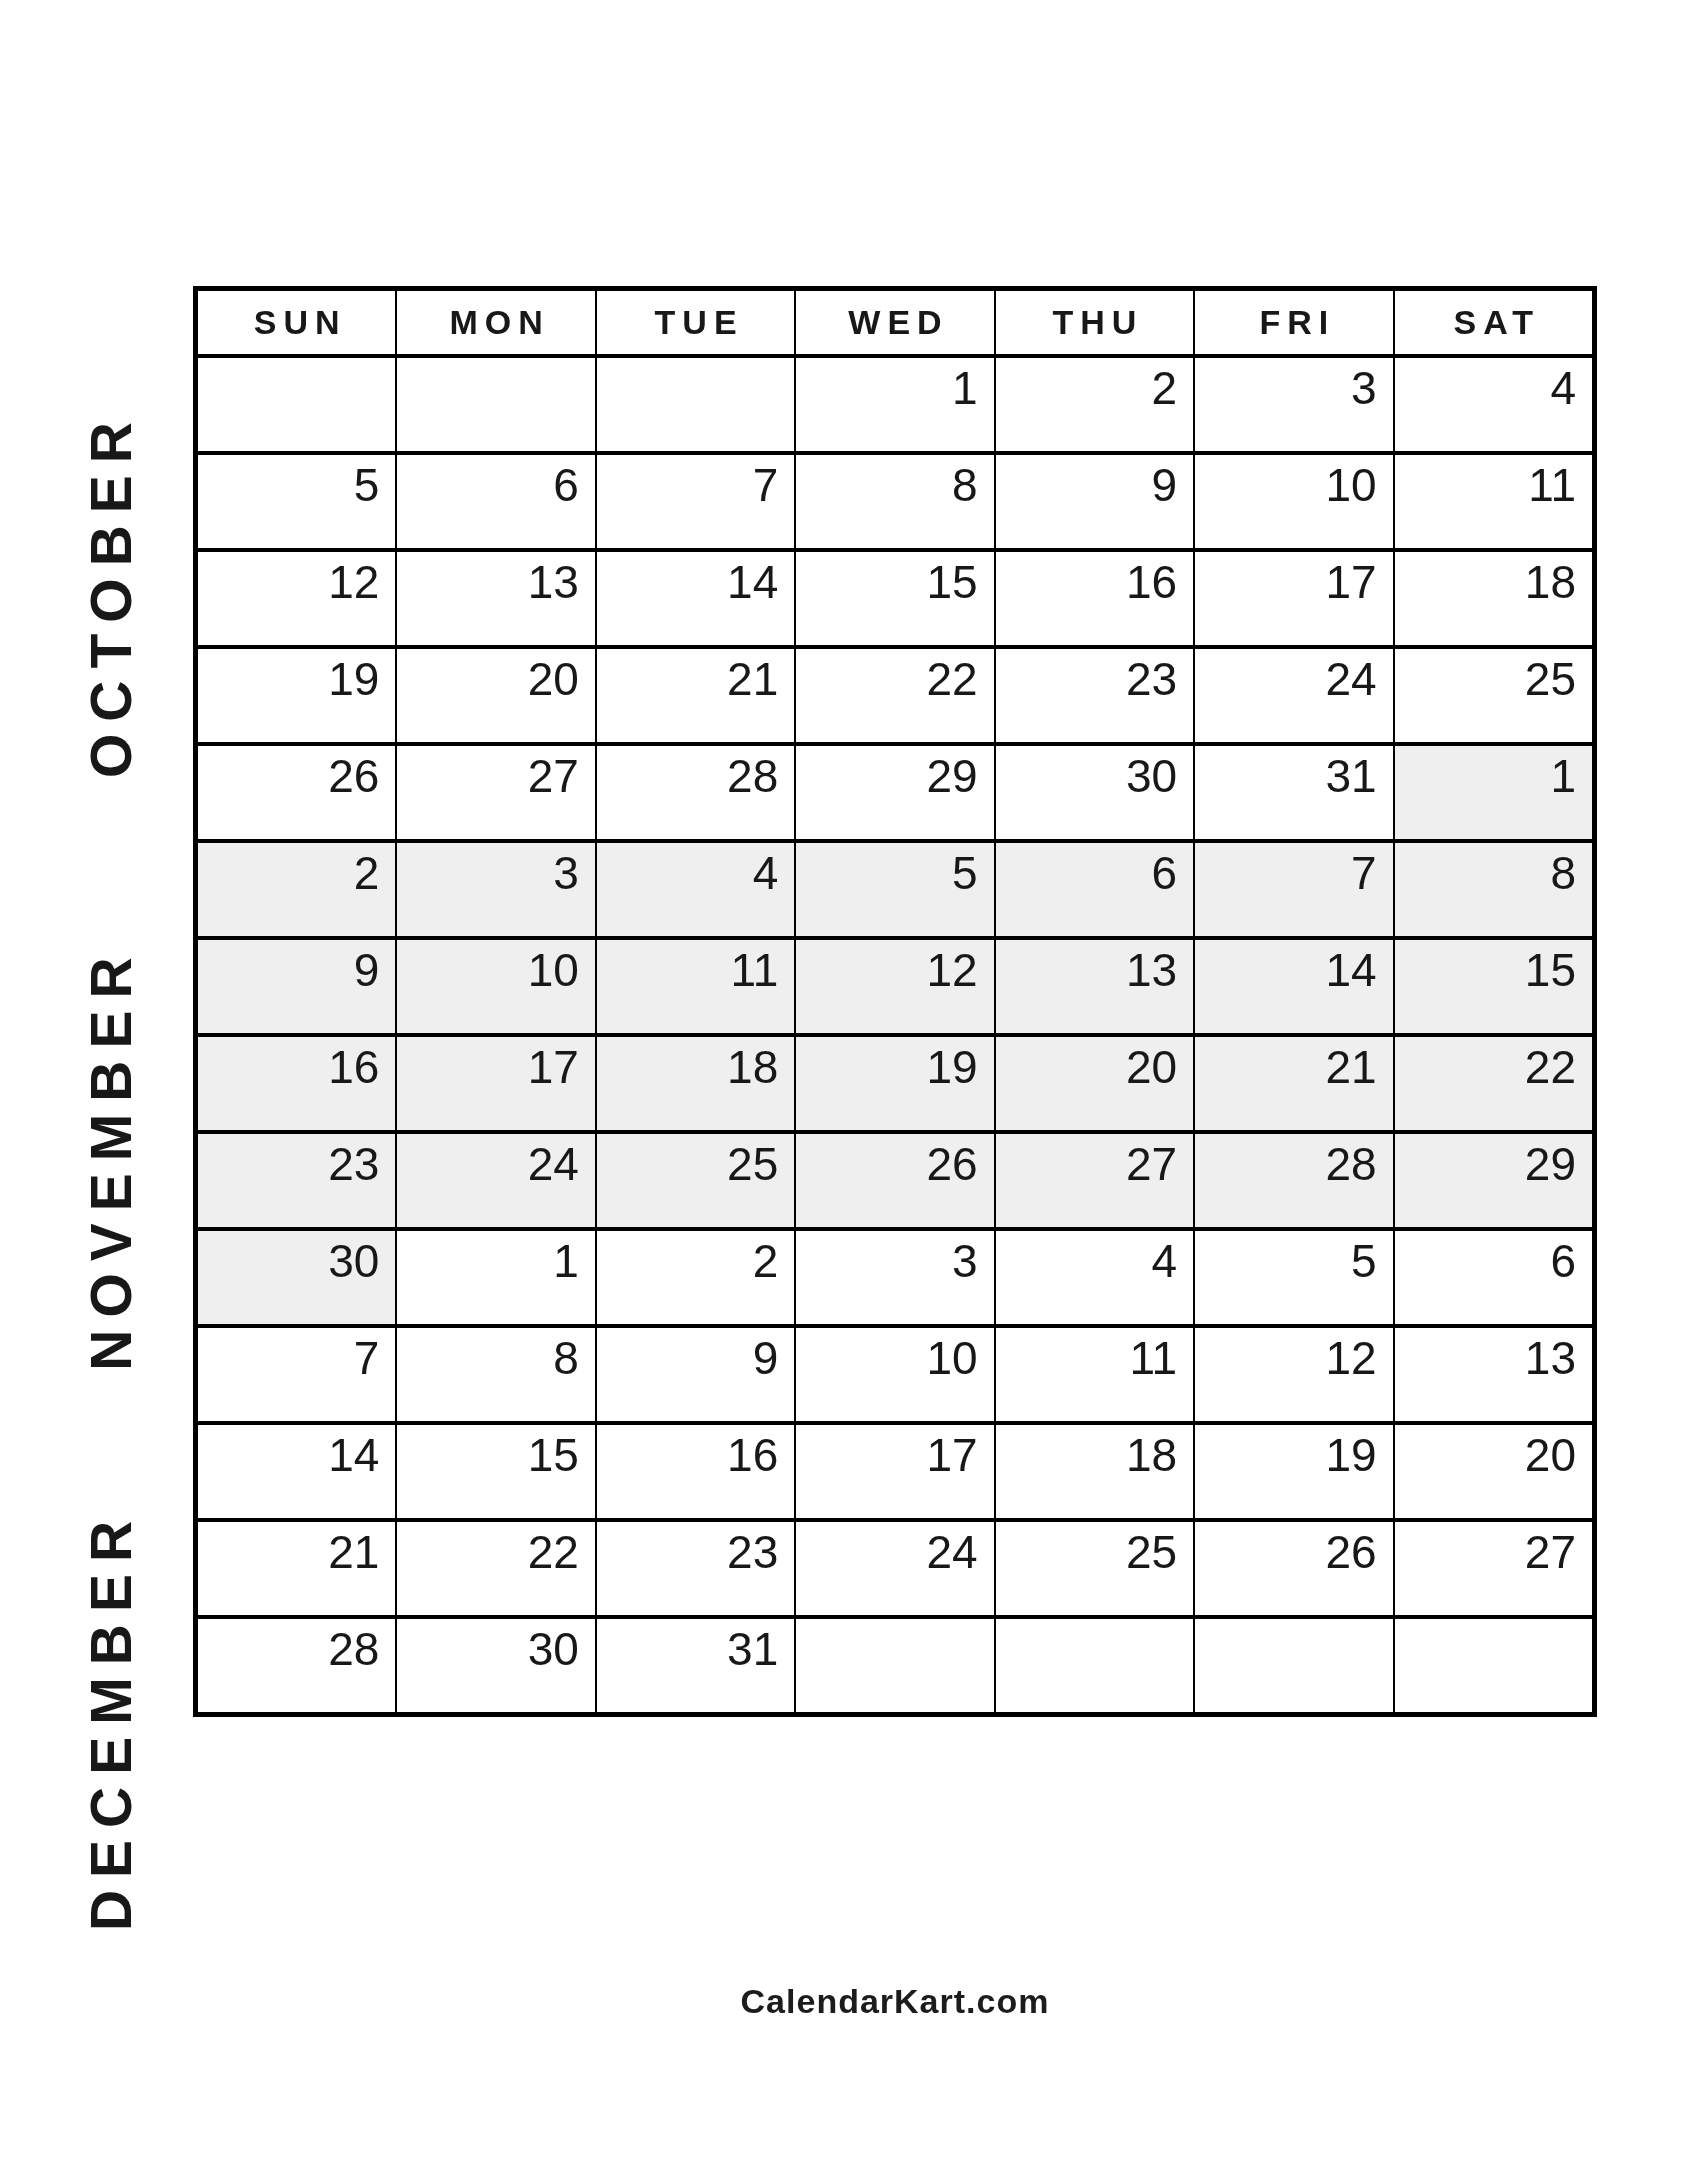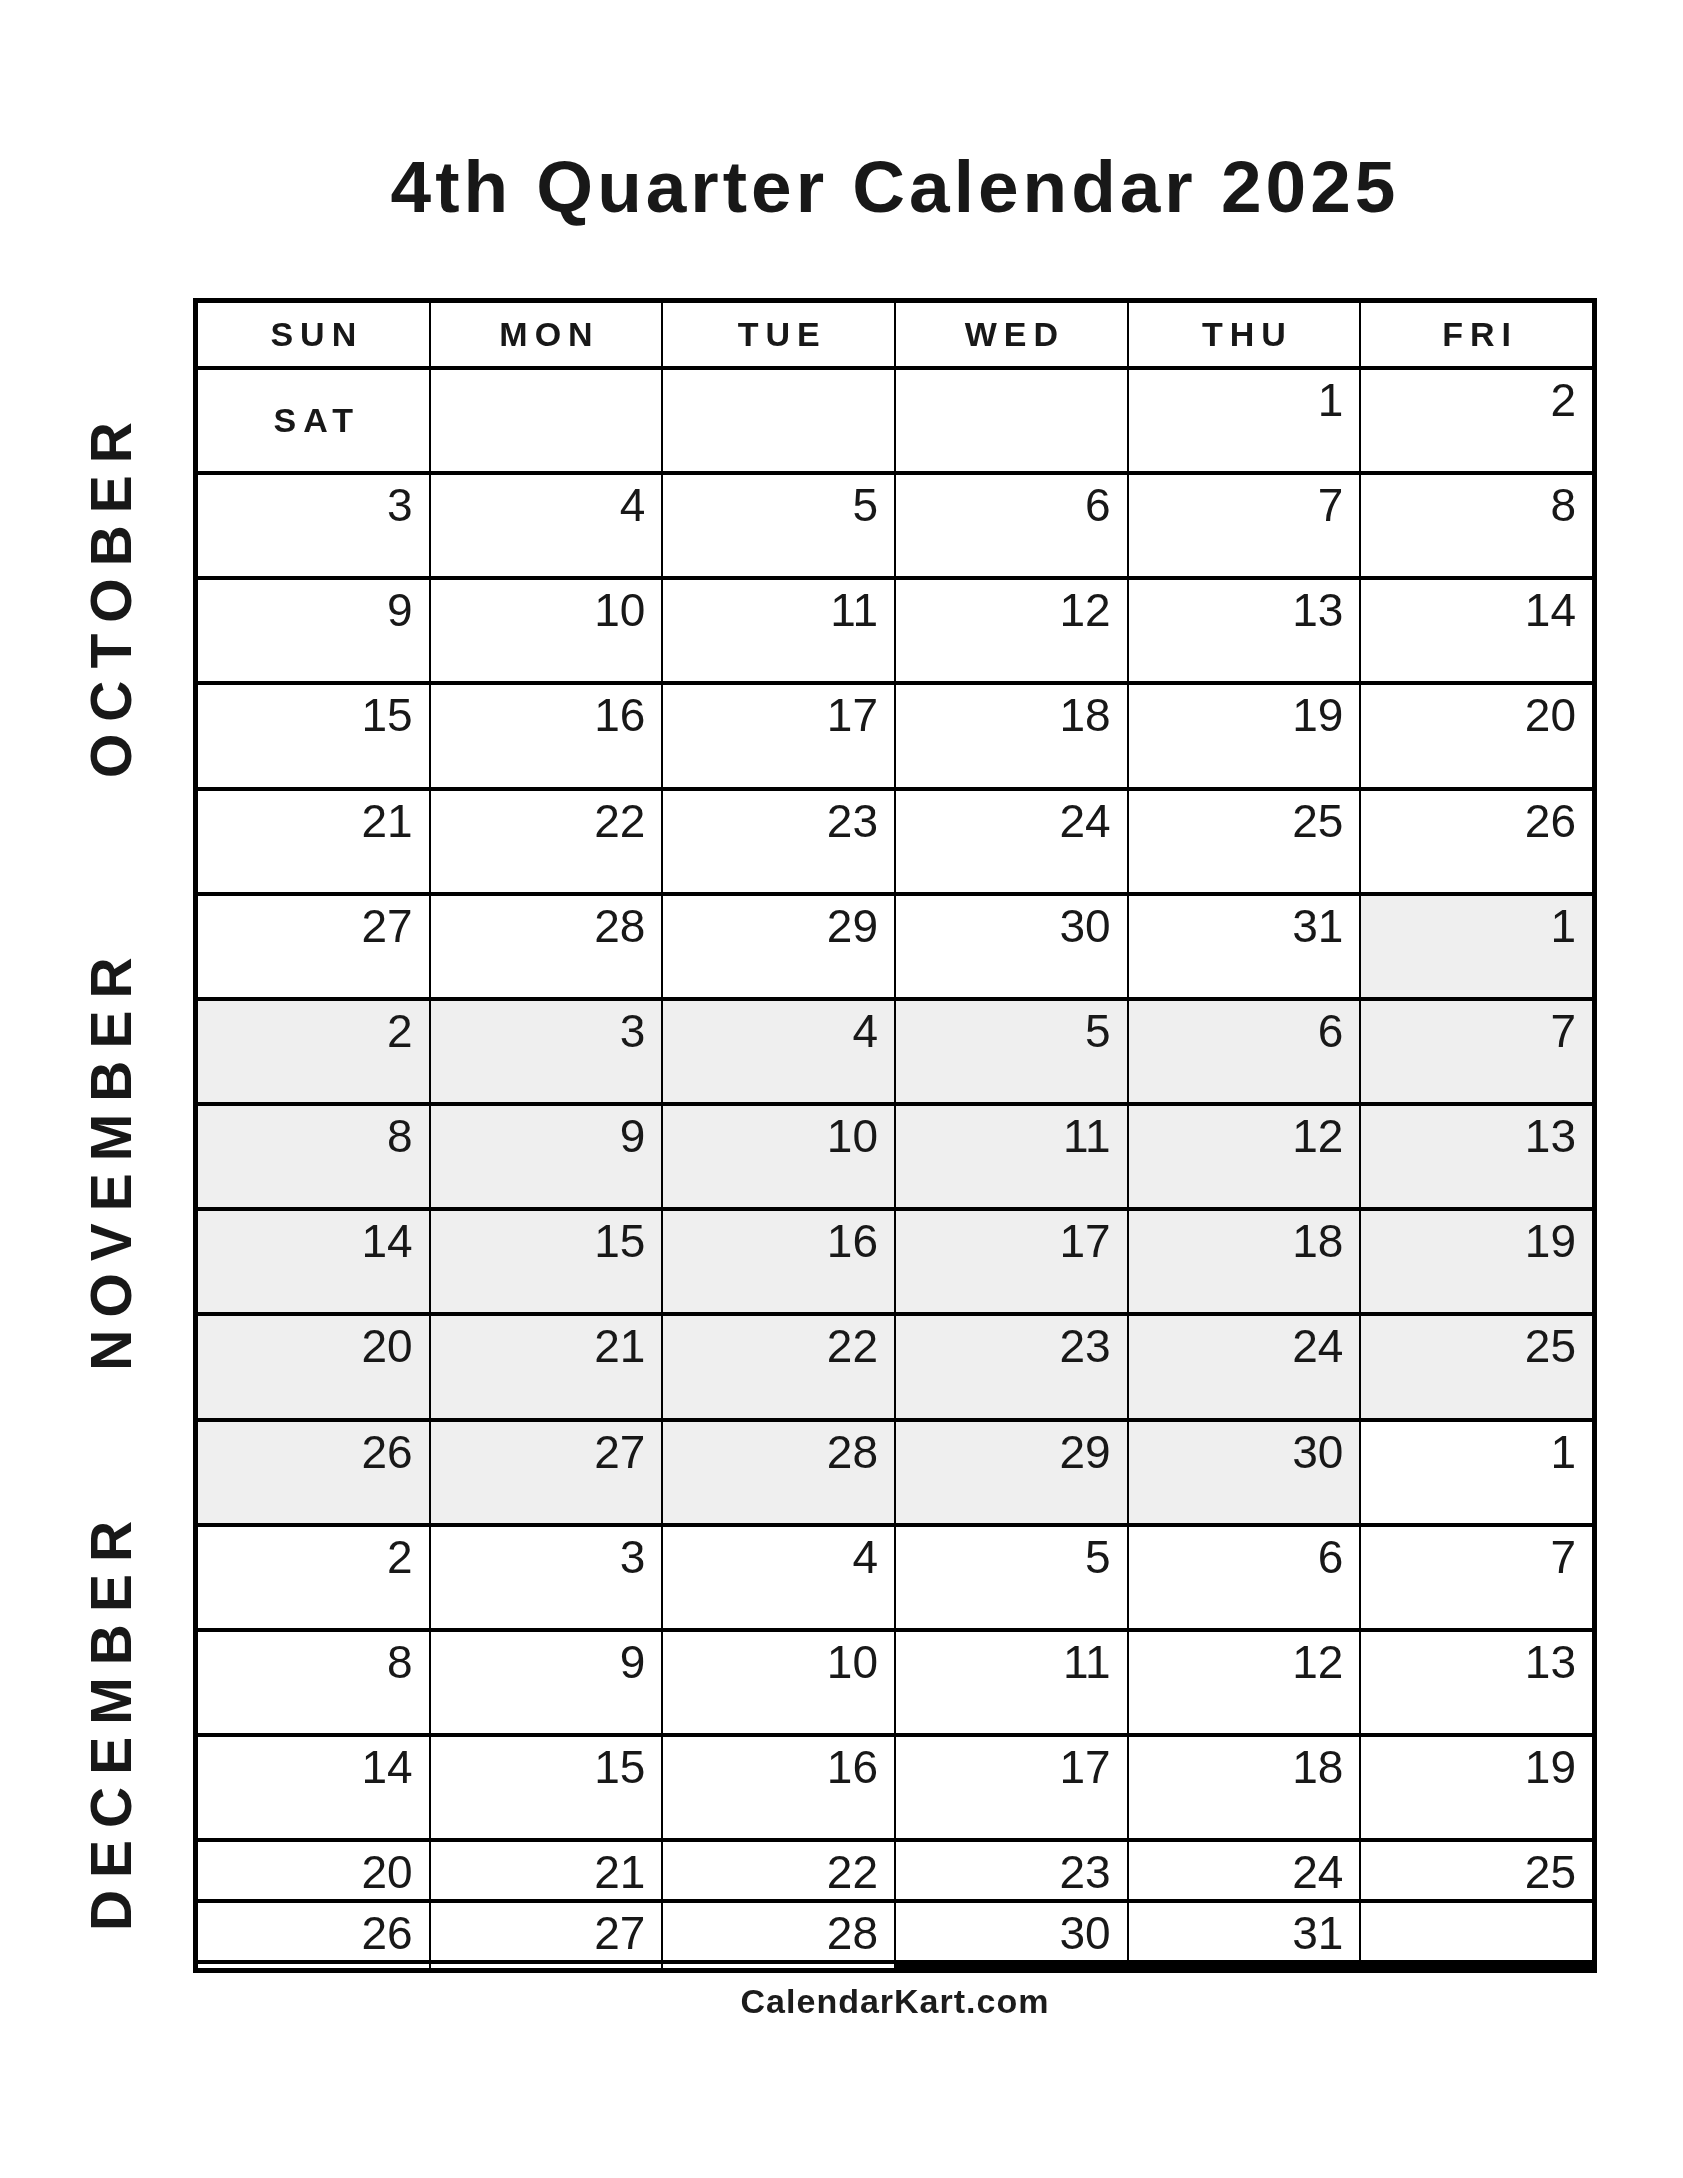--- a/index.html
+++ b/index.html
@@ -45,29 +45,28 @@
     white-space: nowrap;
     color: var(--ink);
   }
   .month-label.october  { top: 594px;  }
   .month-label.november { top: 1158px; }
   .month-label.december { top: 1720px; }
 
   .calendar {
     position: absolute;
     left: 193px; top: 286px;
-    width: 1404px; height: 1675px;
+    width: 1404px; height: 1431px;
     background: var(--line);
     border: 5px solid var(--line);
     display: grid;
-    grid-template-columns: repeat(6, 1fr);
+    grid-template-columns: repeat(7, 1fr);
     grid-template-rows: 63px repeat(14, 1fr);
     column-gap: 2px;
     row-gap: 4px;
-    margin-top: 12px;
   }
   .hcell {
     background: #ffffff;
     display: flex;
     align-items: center;
     justify-content: center;
     font-size: 34px;
     font-weight: bold;
     letter-spacing: 7px;
     padding-left: 7px; 
@@ -91,21 +90,20 @@
     font-weight: bold;
     letter-spacing: 1px;
     color: #1c1c1c;
   }
 </style>
 </head>
 <body>
 
 <div class="page">
 
-  <h1 class="title">4th Quarter Calendar 2025</h1>
 
   <div class="month-label october">OCTOBER</div>
   <div class="month-label november">NOVEMBER</div>
   <div class="month-label december">DECEMBER</div>
 
   <div class="calendar" id="calendar-grid">
     <div class="hcell">SUN</div>
     <div class="hcell">MON</div>
     <div class="hcell">TUE</div>
     <div class="hcell">WED</div>

